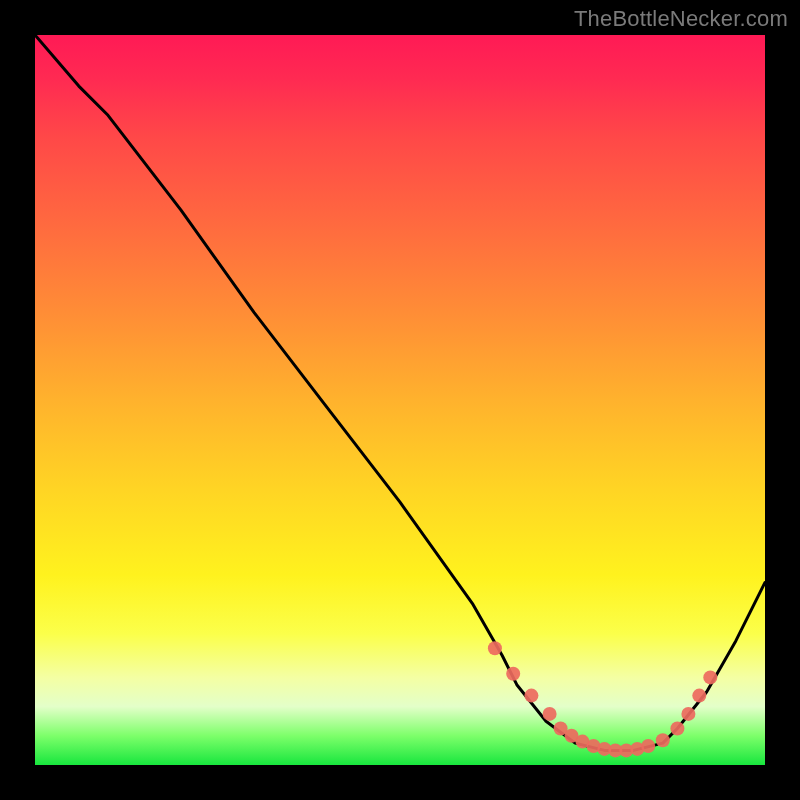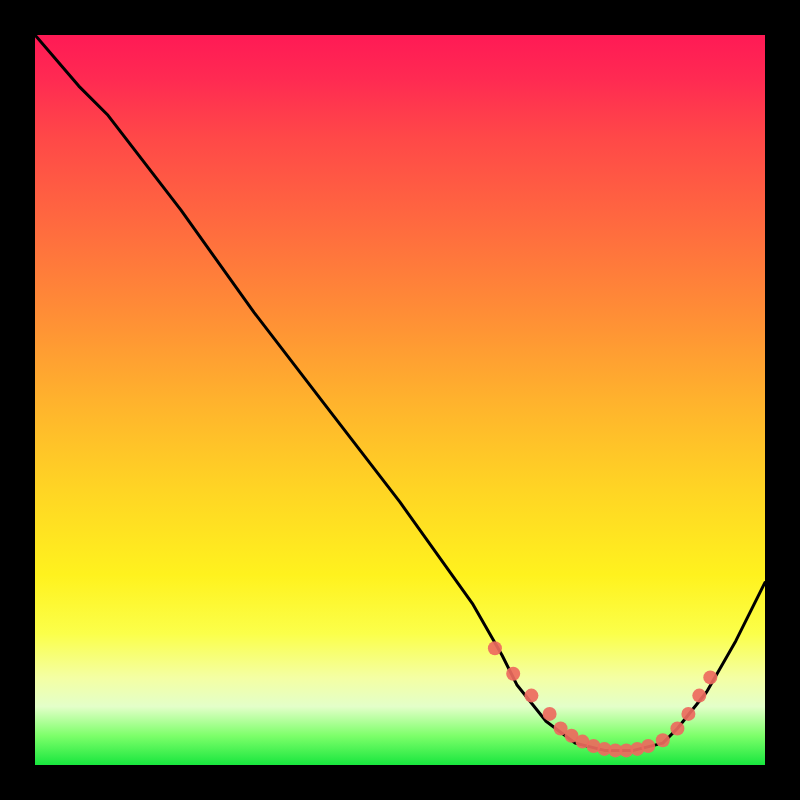--- a/index.html
+++ b/index.html
@@ -57,20 +57,21 @@
     font-size: 22px;
     letter-spacing: 0.2px;
     user-select: none;
   }
 </style>
 </head>
 <body>
 
 <div class="stage">
 
+  <div class="watermark">TheBottleNecker.com</div>
 
   <div class="plot">
     <svg viewBox="0 0 730 730" preserveAspectRatio="none">
       <path id="curve-path" fill="none" stroke="#000000" stroke-width="3" stroke-linejoin="round" stroke-linecap="round" d="M0.0 0.0 L43.8 51.1 L73.0 80.3 L146.0 175.2 L219.0 277.4 L292.0 372.3 L365.0 467.2 L438.0 569.4 L467.2 620.5 L481.8 649.7 L511.0 686.2 L540.2 708.1 L569.4 715.4 L598.6 715.4 L627.8 708.1 L642.4 693.5 L671.6 657.0 L700.8 605.9 L730.0 547.5"></path>
       <g id="marker-group">
           <circle cx="459.9" cy="613.2" r="7" fill="#ed6a5e" fill-opacity="0.92"></circle>
           <circle cx="478.2" cy="638.8" r="7" fill="#ed6a5e" fill-opacity="0.92"></circle>
           <circle cx="496.4" cy="660.6" r="7" fill="#ed6a5e" fill-opacity="0.92"></circle>
           <circle cx="514.6" cy="678.9" r="7" fill="#ed6a5e" fill-opacity="0.92"></circle>
           <circle cx="525.6" cy="693.5" r="7" fill="#ed6a5e" fill-opacity="0.92"></circle>

